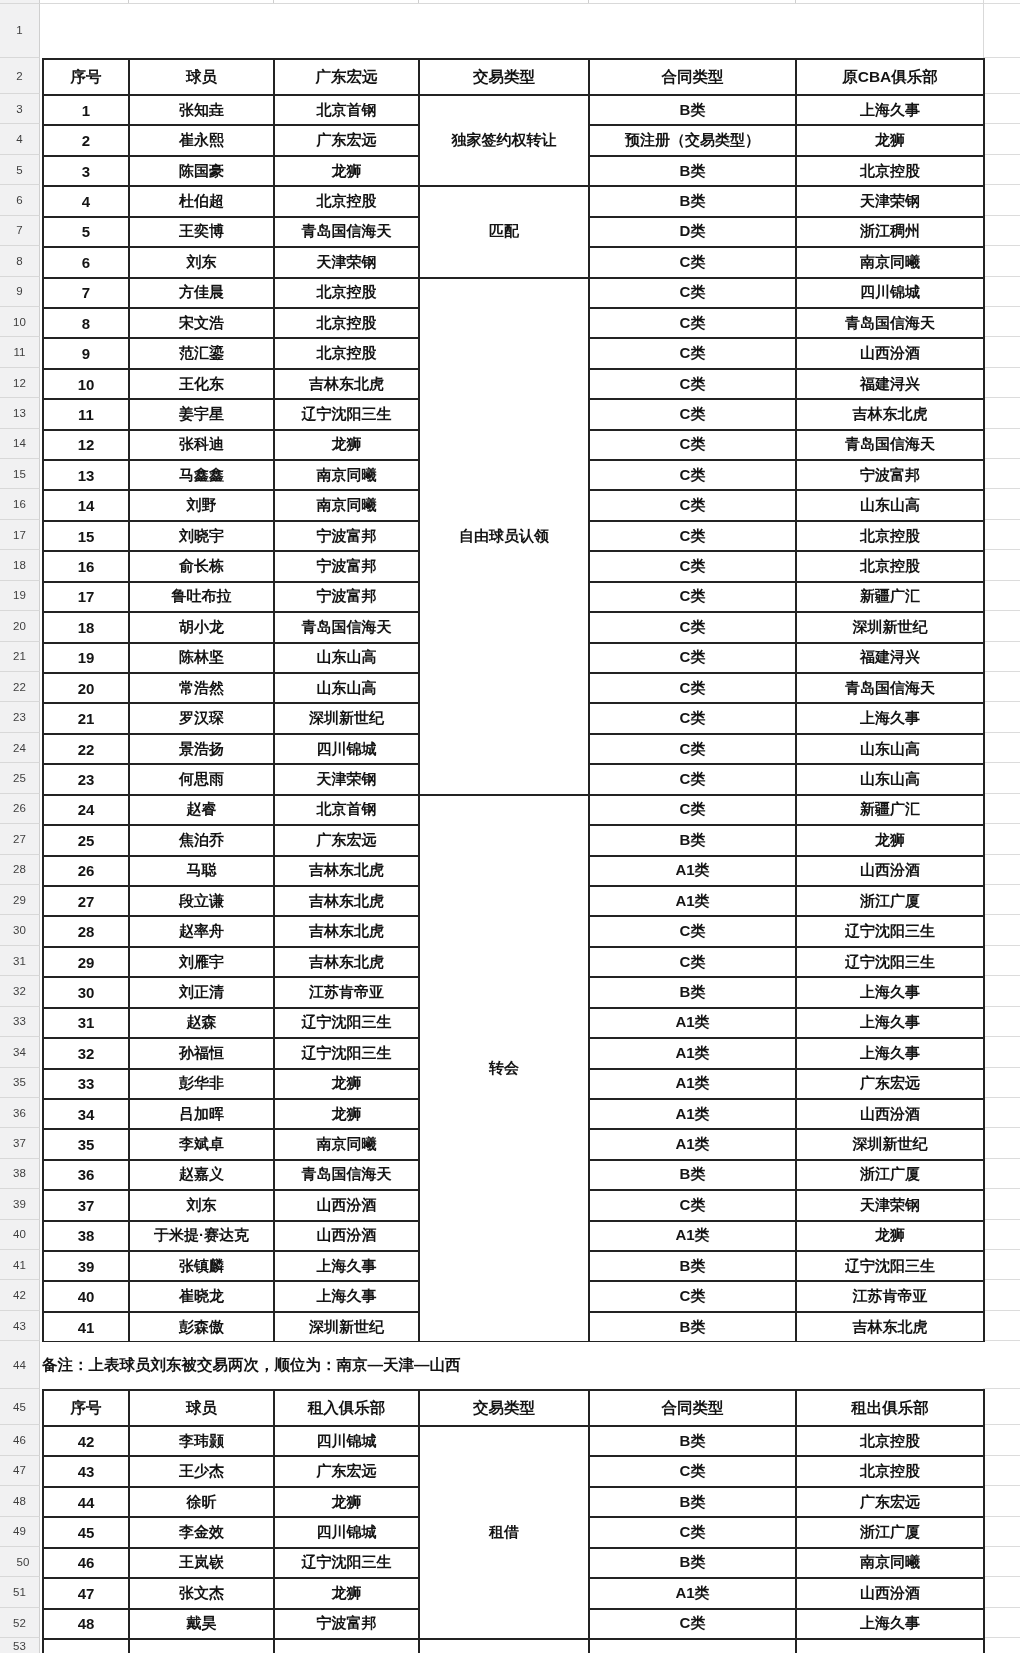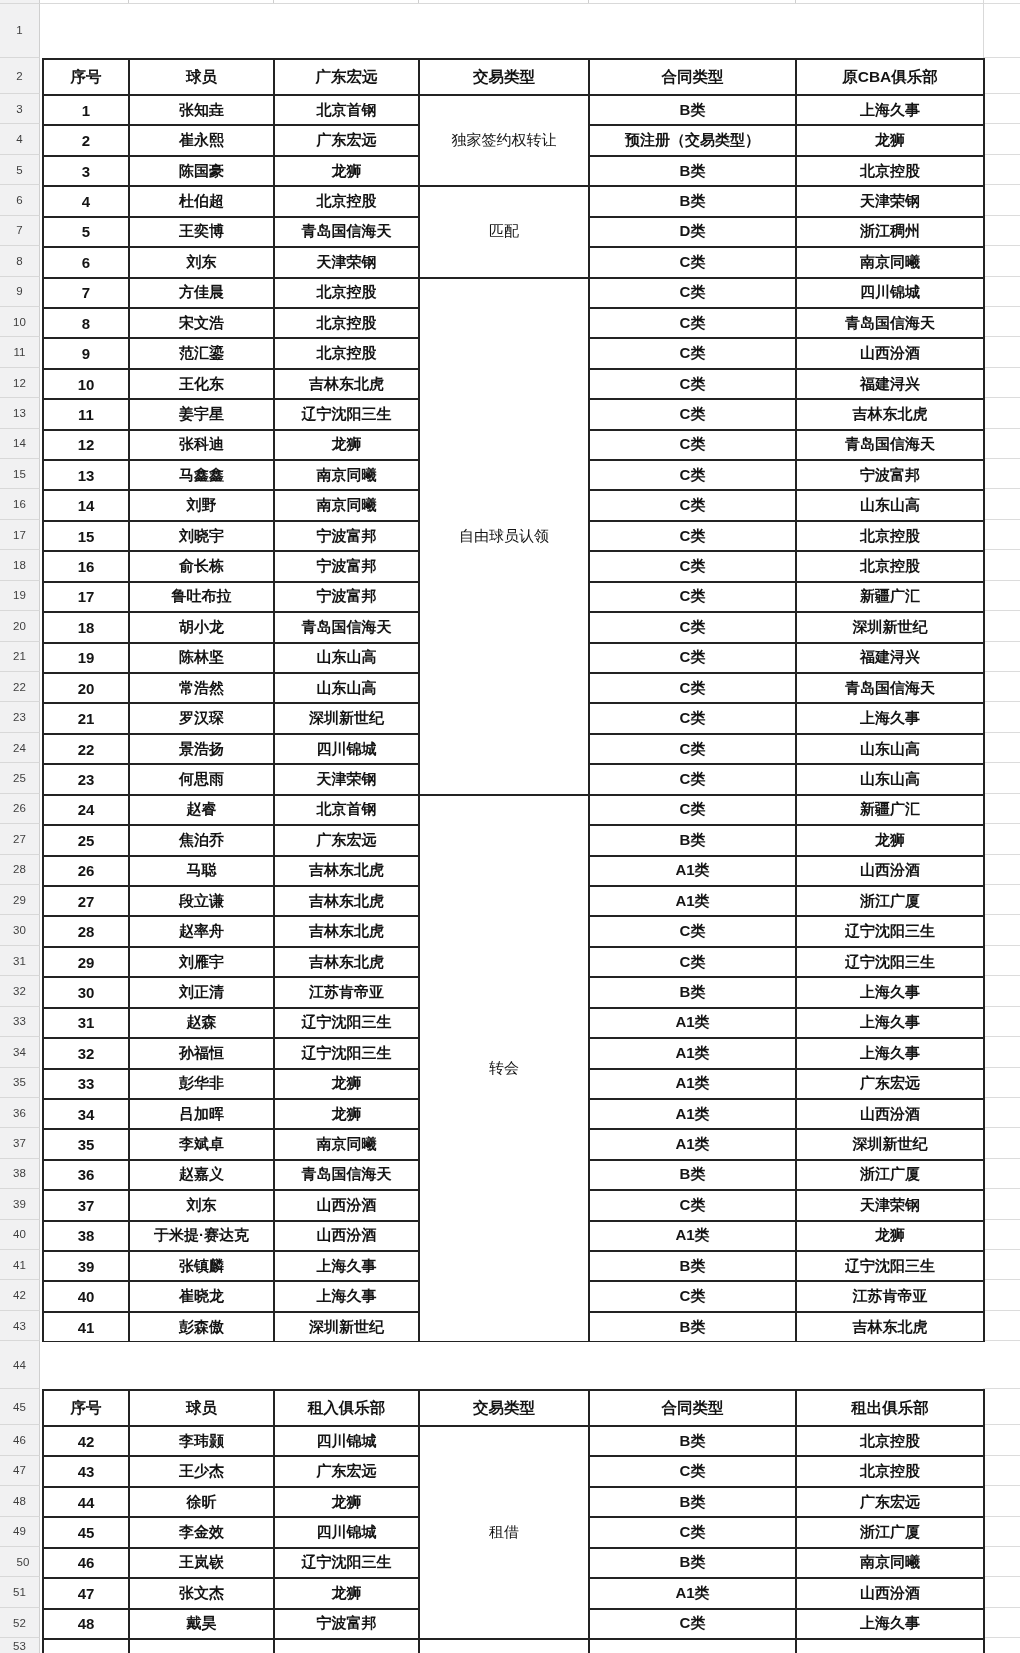--- a/index.html
+++ b/index.html
@@ -32,21 +32,21 @@
   th,td{
     box-sizing:border-box;border:2px solid #232323;padding:0 2px;
     text-align:center;vertical-align:middle;white-space:nowrap;overflow:hidden;
     font-size:15px;font-weight:600;color:#141414;
   }
   th{font-size:15.5px;font-weight:700;}
   tr.head{height:36px;}
   tr.data{height:30.43px;}
   tr.partial{height:22px;}
   tr.partial td{border-top:2px solid #232323;}
-  td.type-cell{font-weight:400;}
+  td.type-cell{font-weight:700;}
   
   #note{
     position:absolute;left:42px;top:1341px;width:960px;height:48px;
     display:flex;align-items:center;font-size:15.5px;font-weight:700;color:#141414;
   }
 </style>
 </head>
 <body>
 
 <div id="screen">
@@ -475,20 +475,21 @@
             <td>41</td>
             <td>彭森傲</td>
             <td>深圳新世纪</td>
             <td>B类</td>
             <td>吉林东北虎</td>
           </tr>
         </tbody>
       </table>
   </div>
 
+  <div id="note">备注：上表球员刘东被交易两次，顺位为：南京—天津—山西</div>
 
   <div class="tblwrap" id="t2wrap" style="top:1389px;width:947px;height:264px;">
     <table id="table2">
         <colgroup>
           <col style="width: 86px;">
           <col style="width: 145px;">
           <col style="width: 145px;">
           <col style="width: 170px;">
           <col style="width: 207px;">
           <col style="width: 188px;">

